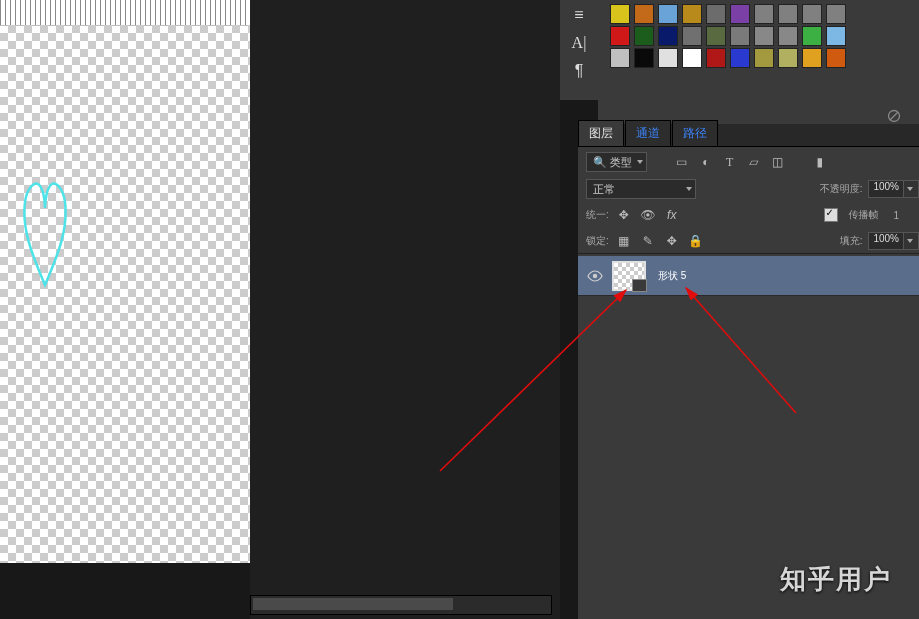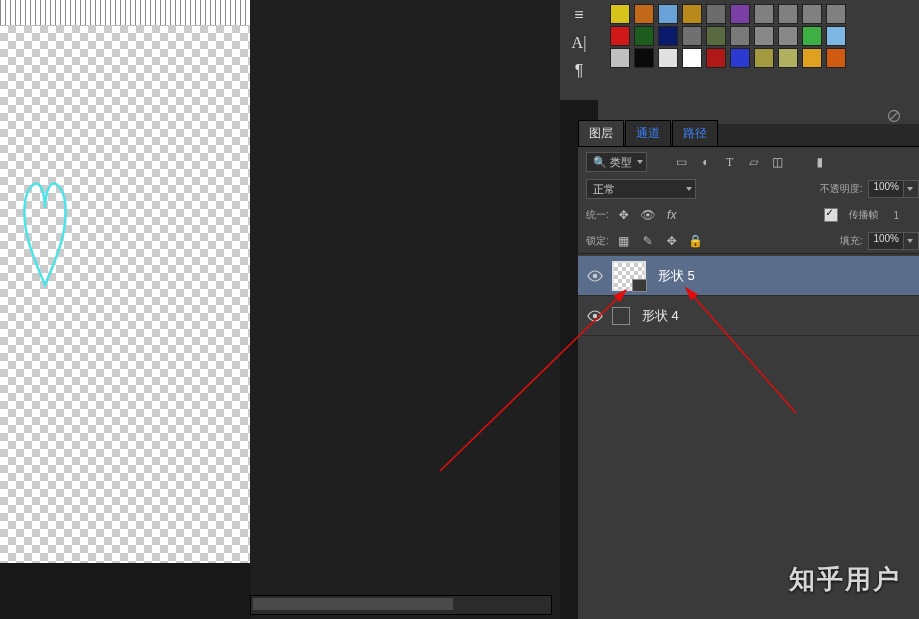--- a/index.html
+++ b/index.html
@@ -58,26 +58,26 @@
   .thumb{width:30px;height:26px;border:1px solid #888;margin-right:12px;position:relative;background:#fff;
     background-image:
       linear-gradient(45deg,#ccc 25%,transparent 25%),
       linear-gradient(-45deg,#ccc 25%,transparent 25%),
       linear-gradient(45deg,transparent 75%,#ccc 75%),
       linear-gradient(-45deg,transparent 75%,#ccc 75%);
     background-size:8px 8px;background-position:0 0,0 4px,4px -4px,-4px 0}
   .thumb.selbd{border:2px solid #e0e0e0}
   .thumb .sub{position:absolute;right:-3px;bottom:-3px;width:13px;height:11px;border:1px solid #888;background:#3a3a3a}
   .thumb.nosub{width:16px;height:16px;border:1px solid #888;background:#3a3a3a}
-  .lname{color:#e6e6e6;font-size:13px}
+  .lname{color:#e6e6e6;font-size:10px}
   .layer.sel .lname{color:#fff}
   
   .arrows{position:absolute;left:0;top:0;pointer-events:none}
   
-  .wm{position:absolute;right:18px;bottom:22px;font-size:26px;color:#d6d6d6;font-weight:600;letter-spacing:2px;text-shadow:0 1px 3px #000}
+  .wm{position:absolute;right:27px;bottom:22px;font-size:26px;color:#d6d6d6;font-weight:600;letter-spacing:2px;text-shadow:0 1px 3px #000}
   .scroll{position:absolute;left:250px;top:595px;height:18px;width:300px;background:#2b2b2b;border:1px solid #000}
   .scroll .th{position:absolute;left:2px;top:2px;width:200px;height:12px;background:#4a4a4a}
 </style>
 </head>
 <body>
 
 <div class="app">
 
   <div class="canvas-wrap">
     <div class="ruler-top"></div>
@@ -214,30 +214,20 @@
             <svg width="16" height="12" viewBox="0 0 16 12">
               <path d="M8 1C4 1 1.3 5 1 6c.3 1 3 5 7 5s6.7-4 7-5c-.3-1-3-5-7-5z" fill="none" stroke="#ccc" stroke-width="1.2"></path>
               <circle cx="8" cy="6" r="2.2" fill="#ccc"></circle>
             </svg>
           </div>
           <div class="thumb selbd">
             <div class="sub"></div>
           </div>
           <span class="lname">形状 5</span>
         </div>
-        <div class="layer">
-          <div class="eye">
-            <svg width="16" height="12" viewBox="0 0 16 12">
-              <path d="M8 1C4 1 1.3 5 1 6c.3 1 3 5 7 5s6.7-4 7-5c-.3-1-3-5-7-5z" fill="none" stroke="#ccc" stroke-width="1.2"></path>
-              <circle cx="8" cy="6" r="2.2" fill="#ccc"></circle>
-            </svg>
-          </div>
-          <div class="thumb nosub"></div>
-          <span class="lname">形状 4</span>
-        </div>
       </div>
   </div>
 
   <svg class="arrows" width="919" height="619">
     <defs>
         <marker id="ah" markerWidth="10" markerHeight="10" refX="8" refY="3" orient="auto">
       <path d="M0,0 L9,3 L0,6 Z" fill="#e10c0c"></path>
         </marker>
       </defs>
     <line x1="440" y1="471" x2="626" y2="290" stroke="#e10c0c" stroke-width="1.6" marker-end="url(#ah)"></line>

